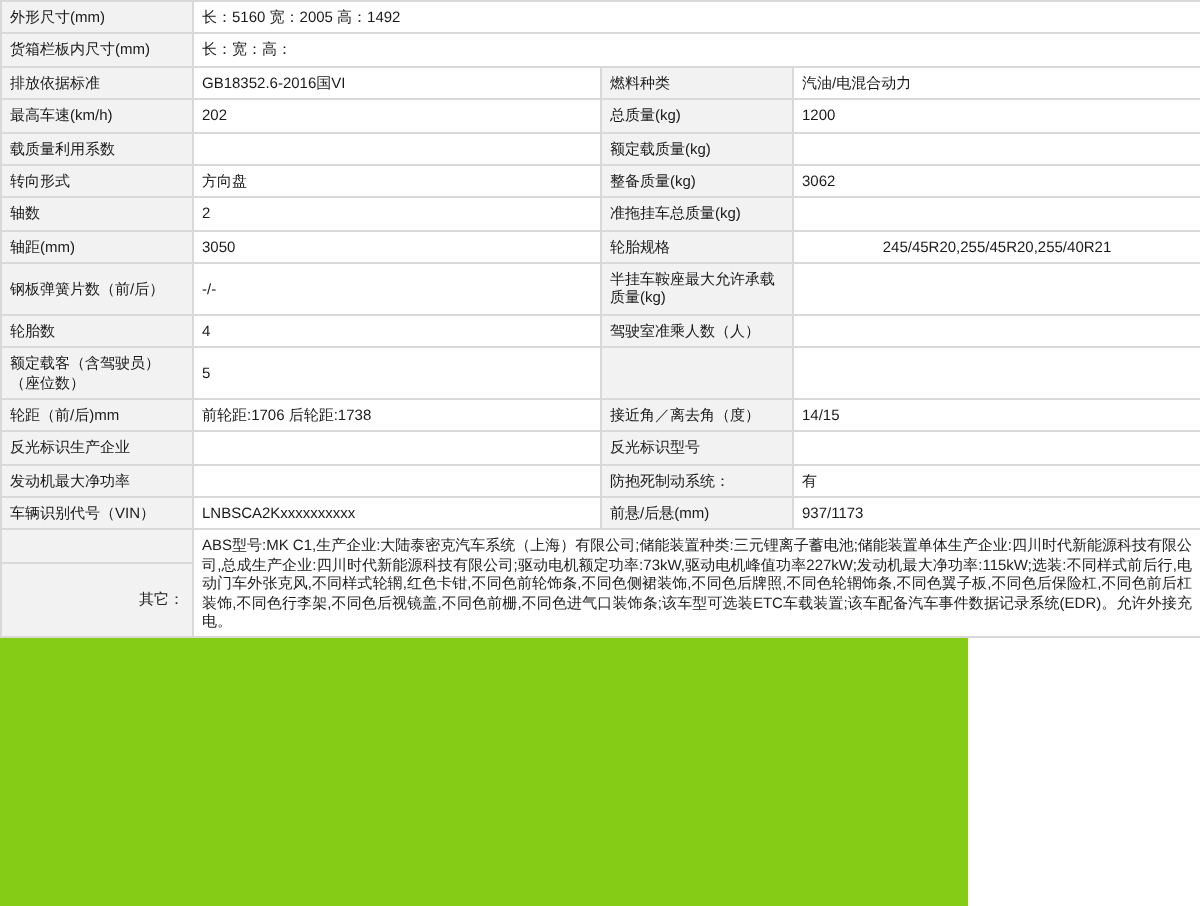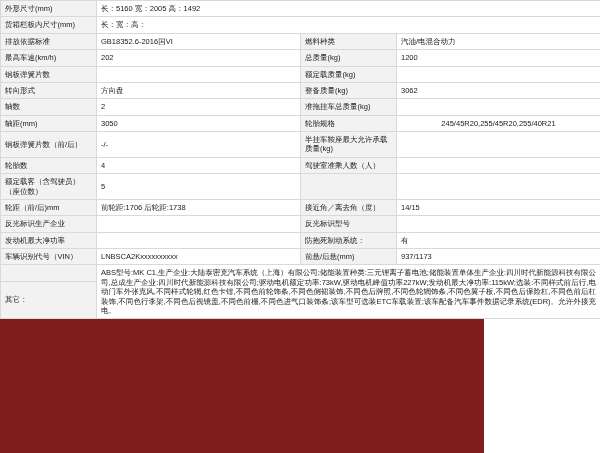--- a/index.html
+++ b/index.html
@@ -11,21 +11,21 @@
     width: 600px;
     height: 453px;
     font-family: "Liberation Sans", sans-serif;
     color: #222222;
     overflow: hidden;
   }
   #sheet {
     width: 484px;
     height: 453px;
     box-sizing: border-box;
-    background: #7f1d1d;
+    background: #84cc16;
   }
   table.spec {
     width: 600px;
     border-collapse: collapse;
     table-layout: fixed;
   }
   table.spec td {
     border: 1px solid #d9d9d9;
     font-size: 7.5px;
     line-height: 1.25;
@@ -50,20 +50,21 @@
     background: #f2f2f2;
   }
   .col-a { width: 96px; }
   .col-b { width: 204px; }
   .col-c { width: 96px; }
   .col-d { width: 204px; }
   td.notes-lbl {
     background: #f2f2f2;
     vertical-align: top;
     padding-top: 4px;
+    text-align: right;
   }
   td.notes-val {
     background: #ffffff;
     vertical-align: top;
     font-size: 7.5px;
     line-height: 1.38;
     padding: 4px 5px 6px 4px;
     text-align: justify;
     margin-top: 46px;
   }
@@ -100,21 +101,21 @@
       </tr>
 
       <tr>
         <td class="lbl">最高车速(km/h)</td>
         <td class="val">202</td>
         <td class="lbl">总质量(kg)</td>
         <td class="val">1200</td>
       </tr>
 
       <tr>
-        <td class="lbl">钢板弹簧片数</td>
+        <td class="lbl">载质量利用系数</td>
         <td class="val"></td>
         <td class="lbl">额定载质量(kg)</td>
         <td class="val"></td>
       </tr>
 
       <tr>
         <td class="lbl">转向形式</td>
         <td class="val">方向盘</td>
         <td class="lbl">整备质量(kg)</td>
         <td class="val">3062</td>

